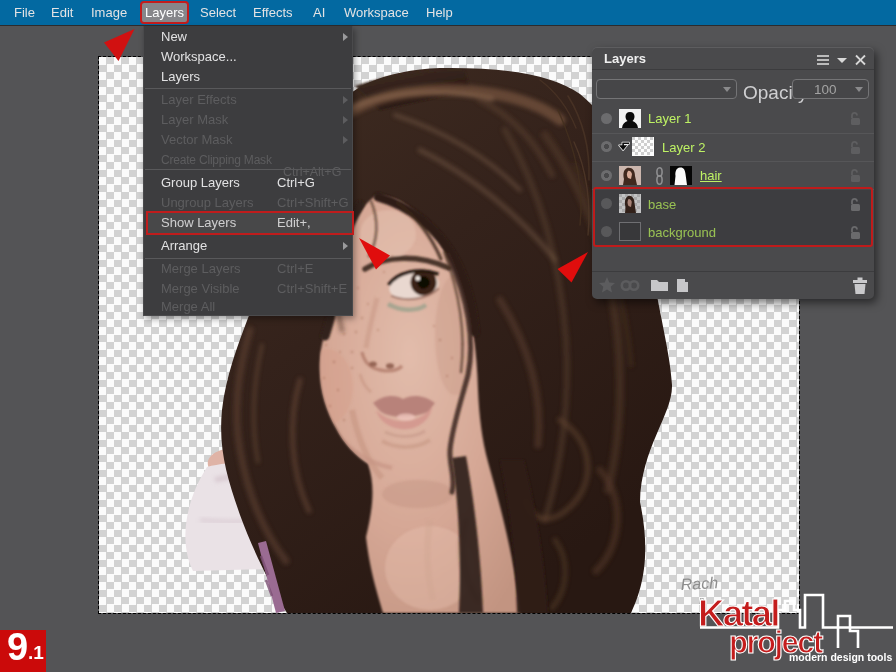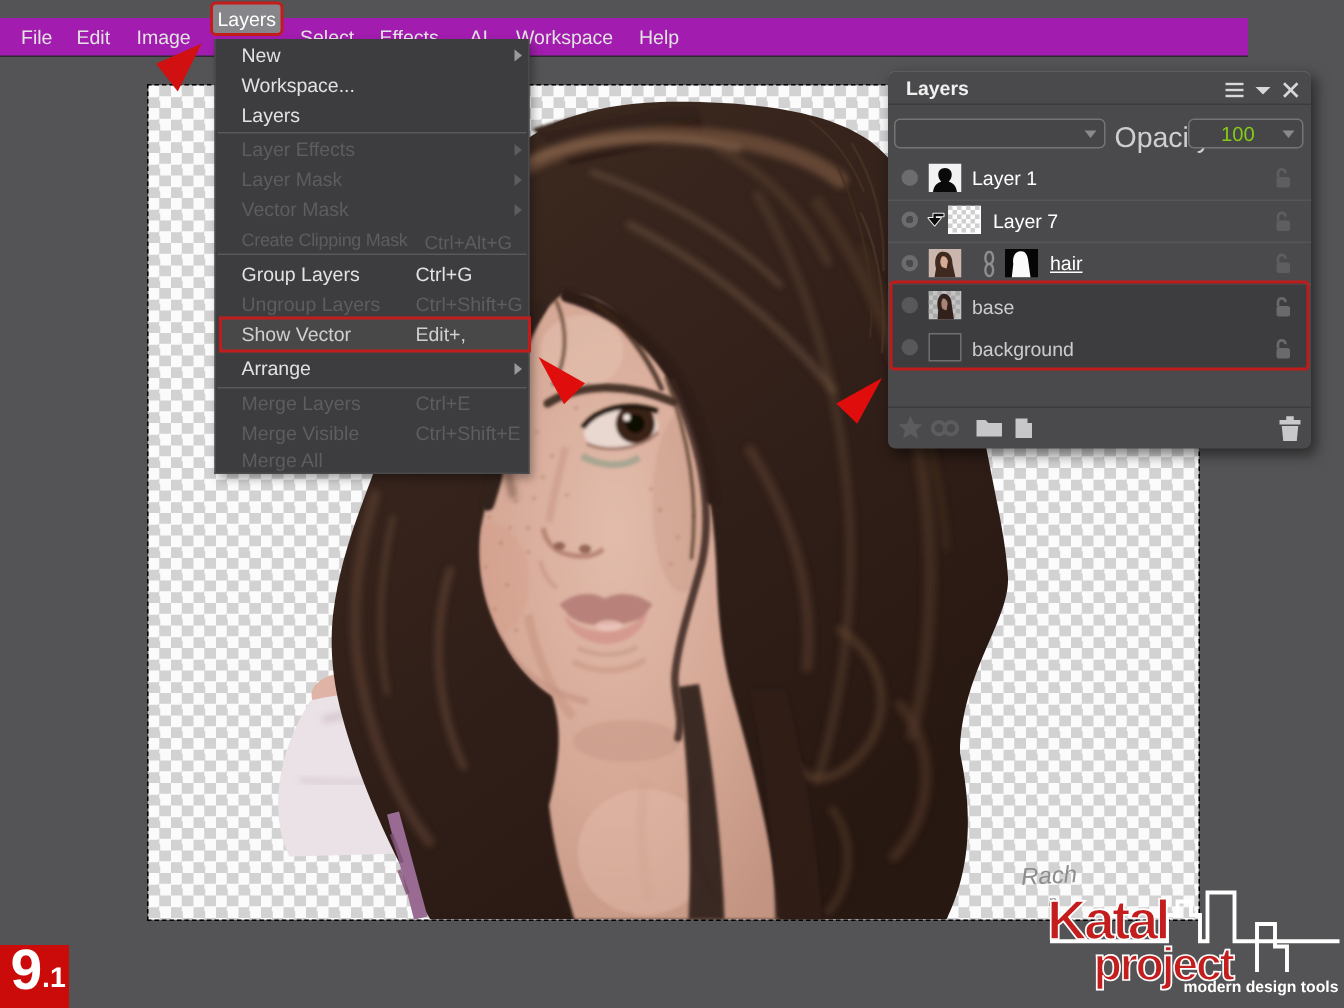--- a/index.html
+++ b/index.html
@@ -1,21 +1,21 @@
 <!DOCTYPE html>
 <html><head>
 <meta charset="utf-8">
 <style>
   * { margin:0; padding:0; box-sizing:border-box; }
   html,body { width:896px; height:672px; overflow:hidden;
     font-family:"Liberation Sans", sans-serif; background:#545456; }
   .abs { position:absolute; }
   
-  #menubar { position:absolute; left:0; top:12px; width:832px; height:26px;
-    background:#a21caf; border-bottom:1px solid #2c2c2e; }
+  #menubar { position:absolute; left:0; top:0; width:896px; height:26px;
+    background:#0369a1; border-bottom:1px solid #2c2c2e; }
   #menubar .mi { position:absolute; top:0; height:26px; line-height:26px;
     color:#e3e3e4; font-size:13px; }
   #layersbtn { position:absolute; left:140px; top:1px; width:49px; height:23px;
     background:#86868a; border:2px solid #c41c1c; border-radius:4px;
     color:#fff; font-size:13px; text-align:center; line-height:19px; }
   
   #canvas { position:absolute; left:99px; top:57px; width:700px; height:556px;
     background-color:#fbfbfb;
     background-image: repeating-conic-gradient(#d2d2d2 0% 25%, #fbfbfb 0% 50%);
     background-size:15px 15px; }
@@ -39,21 +39,21 @@
   
   #panel { position:absolute; left:592px; top:47px; width:282px; height:252px;
     background:#4a4a4c; border-radius:5px;
     box-shadow:3px 4px 9px rgba(0,0,0,.5), inset 0 1px 0 #5d5d5f; }
   #panel .ttl { position:absolute; left:12px; top:4px; font-size:13px; font-weight:bold; color:#f0f0f0; }
   .psep { position:absolute; left:0; width:282px; height:1px; background:#3c3c3e; }
   .rsep { position:absolute; left:0; width:282px; height:1px; background:#565658; }
   .combo { position:absolute; height:20px; background:#464648; border:1px solid #747476; border-radius:4px; }
   .cArr { position:absolute; width:0; height:0; border-top:5px solid #8a8a8c;
     border-left:4px solid transparent; border-right:4px solid transparent; }
-  .lrow-label { position:absolute; font-size:13px; color:#ffffff; }
+  .lrow-label { position:absolute; font-size:13px; color:#bef264; }
   .lcirc { position:absolute; width:11px; height:11px; border-radius:50%; background:#6c6c6e; left:9px; }
   .lring { position:absolute; width:11px; height:11px; border-radius:50%; left:9px;
     background:radial-gradient(circle, #4a4a4c 0 2.5px, #6c6c6e 2.5px); }
   .thumb { position:absolute; width:22px; height:19px; }
   #redbox { position:absolute; left:0.5px; top:139.5px; width:280px; height:60px;
     border:2.5px solid #bf1b1b; border-radius:3px; background:rgba(20,20,22,.22); }
   
   .redarrow { position:absolute; }
   
   #v91 { position:absolute; left:0; top:630px; width:46px; height:42px; background:#cb0a0a; }
@@ -226,27 +226,27 @@
   <span class="it" style="top:21px">Workspace...</span>
   <span class="it" style="top:41px">Layers</span>
   <div class="sep" style="top:61.5px"></div>
   <span class="it dis" style="top:63.5px">Layer Effects</span>
     <span class="arr dis2" style="top:69.5px"></span>
   <span class="it dis" style="top:83.5px">Layer Mask</span>
     <span class="arr dis2" style="top:89.5px"></span>
   <span class="it dis" style="top:103.5px">Vector Mask</span>
     <span class="arr dis2" style="top:109.5px"></span>
   <span class="it dis" style="top:123.5px;font-size:12px;letter-spacing:-0.2px">Create Clipping Mask</span>
-    <span class="sc dis" style="top:126px;left:139px;font-size:12.5px">Ctrl+Alt+G</span>
+    <span class="sc dis" style="top:136px;left:139px;font-size:12.5px">Ctrl+Alt+G</span>
   <div class="sep" style="top:142.5px"></div>
   <span class="it" style="top:147px">Group Layers</span>
     <span class="sc" style="top:147px">Ctrl+G</span>
   <span class="it dis" style="top:167px">Ungroup Layers</span>
     <span class="sc dis" style="top:167px">Ctrl+Shift+G</span>
-  <span class="it" style="top:186.5px">Show Vector</span>
+  <span class="it" style="top:186.5px">Show Layers</span>
     <span class="sc" style="top:186.5px">Edit+,</span>
   <span class="it" style="top:209.5px">Arrange</span>
     <span class="arr" style="top:215.5px"></span>
   <div class="sep" style="top:232px"></div>
   <span class="it dis" style="top:233px">Merge Layers</span>
     <span class="sc dis" style="top:233px">Ctrl+E</span>
   <span class="it dis" style="top:253px">Merge Visible</span>
     <span class="sc dis" style="top:253px">Ctrl+Shift+E</span>
   <span class="it dis" style="top:270.5px">Merge All</span>
   <div id="showbox"></div>
@@ -264,40 +264,40 @@
     <g stroke="#d8d8d8" stroke-width="1.8">
         <line x1="40" y1="1.5" x2="49" y2="10.5"></line>
         <line x1="49" y1="1.5" x2="40" y2="10.5"></line>
       </g>
   </svg>
   <div class="psep" style="top:22px"></div>
   <div class="combo" style="left:4px;top:32px;width:141px"></div>
   <span class="cArr" style="left:131px;top:40px"></span>
   <span class="lrow-label" style="left:151px;top:35px;color:#cfcfd1;font-size:19px">Opacity:</span>
   <div class="combo" style="left:200px;top:32px;width:77px"></div>
-  <span class="lrow-label" style="left:222px;top:35px;color:#84cc16;font-size:13.5px">100</span>
+  <span class="lrow-label" style="left:222px;top:35px;color:#a3a3a3;font-size:13.5px">100</span>
   <span class="cArr" style="left:263px;top:40px"></span>
 
   <span class="lcirc" style="top:65.5px"></span>
   <svg class="thumb" style="left:27px;top:61.5px" width="22" height="19" viewBox="0 0 22 19">
     <rect width="22" height="19" fill="#f2f2f2"></rect>
     <path d="M 11 3 C 8 3 6.5 5 6.5 7.5 C 6.5 9.5 7.5 11 8.5 12 C 5.5 13 3.5 15 3 19 L 19 19 C 18.5 15 16.5 13 13.5 12 C 14.5 11 15.5 9.5 15.5 7.5 C 15.5 5 14 3 11 3 Z" fill="#0a0a0a"></path>
   </svg>
   <span class="lrow-label" style="left:56px;top:64px">Layer 1</span>
   <div class="rsep" style="top:85.5px"></div>
 
   <span class="lring" style="top:94px"></span>
   <svg class="abs" style="left:25px;top:94px" width="14" height="13" viewBox="0 0 14 13">
     <path d="M 12 1.5 L 5.3 1.5 L 5.3 4.3 L 2 4.3 L 6.1 9.3 L 10.2 4.3 L 6.9 4.3 L 6.9 3.1 L 12 3.1 Z" fill="#0c0c0c" stroke="#f5f5f5" stroke-width="1.4" paint-order="stroke" stroke-linejoin="round"></path>
   </svg>
   <svg class="thumb" style="left:40px;top:90px" width="22" height="19" viewBox="0 0 22 19">
     <rect width="22" height="19" fill="#fdfdfd"></rect>
     <path d="M0 0h3v3h-3z M6 0h3v3h-3z M12 0h3v3h-3z M18 0h3v3h-3z M3 3h3v3h-3z M9 3h3v3h-3z M15 3h3v3h-3z M0 6h3v3h-3z M6 6h3v3h-3z M12 6h3v3h-3z M18 6h3v3h-3z M3 9h3v3h-3z M9 9h3v3h-3z M15 9h3v3h-3z M0 12h3v3h-3z M6 12h3v3h-3z M12 12h3v3h-3z M18 12h3v3h-3z M3 15h3v3h-3z M9 15h3v3h-3z M15 15h3v3h-3z" fill="#cfcfcf"></path>
   </svg>
-  <span class="lrow-label" style="left:70px;top:92.5px">Layer 7</span>
+  <span class="lrow-label" style="left:70px;top:92.5px">Layer 2</span>
   <div class="rsep" style="top:113.5px"></div>
 
   <span class="lring" style="top:122.5px"></span>
   <svg class="thumb" style="left:27px;top:118.5px" width="22" height="19" viewBox="0 0 22 19">
     <rect width="22" height="19" fill="#cbb6ad"></rect>
     <path d="M 8 2 C 4 4 4 9 5 13 L 4 19 L 18 19 L 16 10 C 16 4 13 1 8 2 Z" fill="#40291e"></path>
     <path d="M 9 5 C 7.5 7 7.5 10 9 12 L 12 13 L 13 8 C 12 5 10.5 4.5 9 5 Z" fill="#d8ab97"></path>
   </svg>
   <svg class="abs" style="left:63px;top:119.5px" width="9" height="18" viewBox="0 0 9 18">
     <g fill="none" stroke="#8e8e90" stroke-width="1.6">

